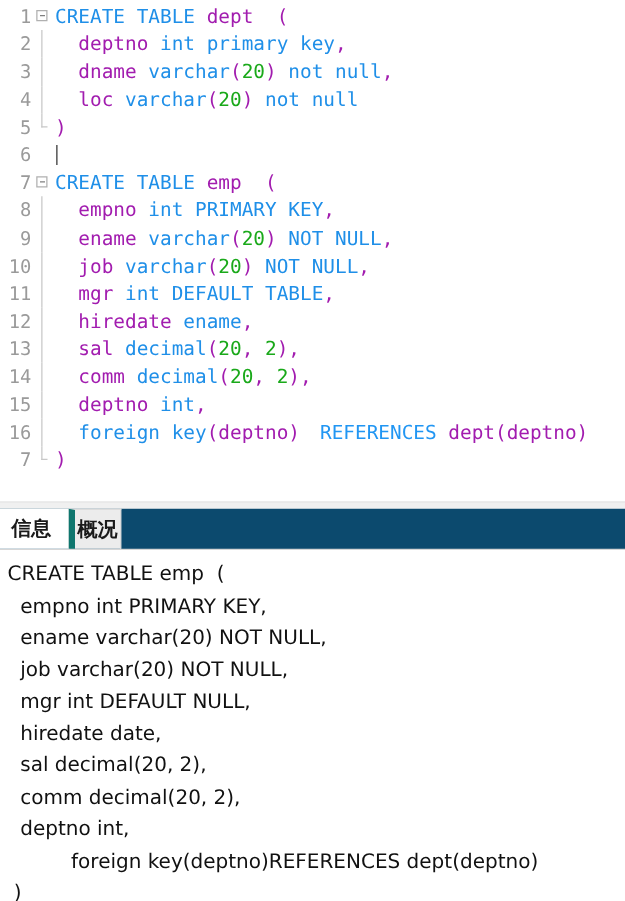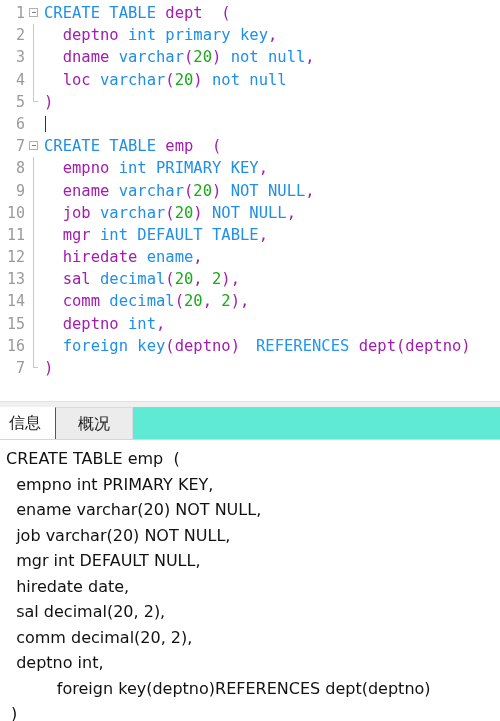--- a/index.html
+++ b/index.html
@@ -125,35 +125,36 @@
   }
 
   
   .tabstrip-top {
     height: 5px;
     background: #f0f0f0;
     border-top: 1px solid #e2e2e2;
   }
   .tabbar {
     height: 33px;
-    background: #5eead4;
+    background: #0c4a6e;
     display: flex;
     align-items: flex-end;
     border-bottom: 1px solid #d6d6d6;
     box-sizing: border-box;
+    font-weight: bold;
   }
   .tab {
     height: 32px;
     line-height: 32px;
-    padding: 0 22px;
+    padding: 0 2px;
     font-family: "DejaVu Sans", "Liberation Sans", sans-serif;
     font-size: 16px;
     color: #1a1a1a;
     background: #ececec;
-    border-left: 1px solid #0f766e;
+    border-left: 5px solid #0f766e;
     border-right: 1px solid #dcdcdc;
     border-top: 1px solid #dcdcdc;
     box-sizing: border-box;
     margin-right: -1px;
   }
   .tab.active {
     background: #ffffff;
     border-left: none;
     border-top: none;
     border-right: 1px solid #dcdcdc;

